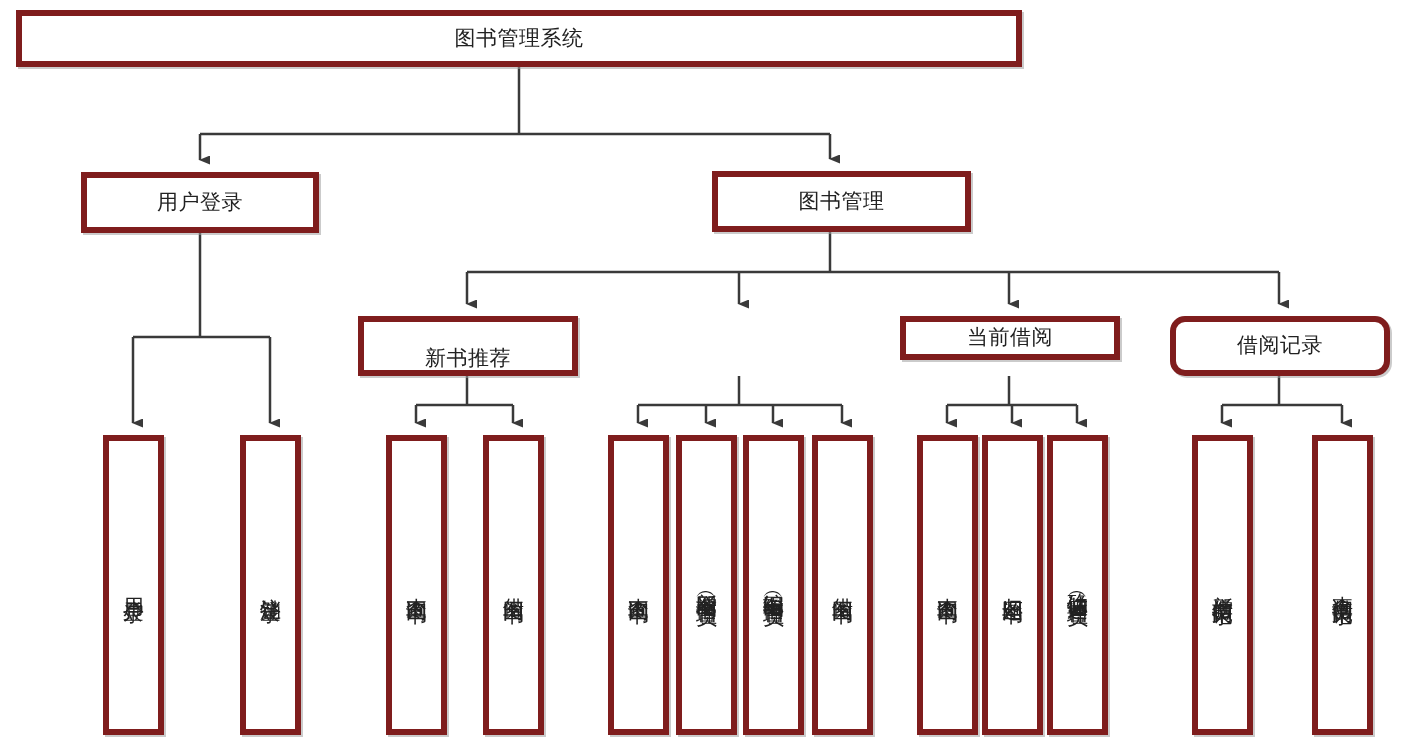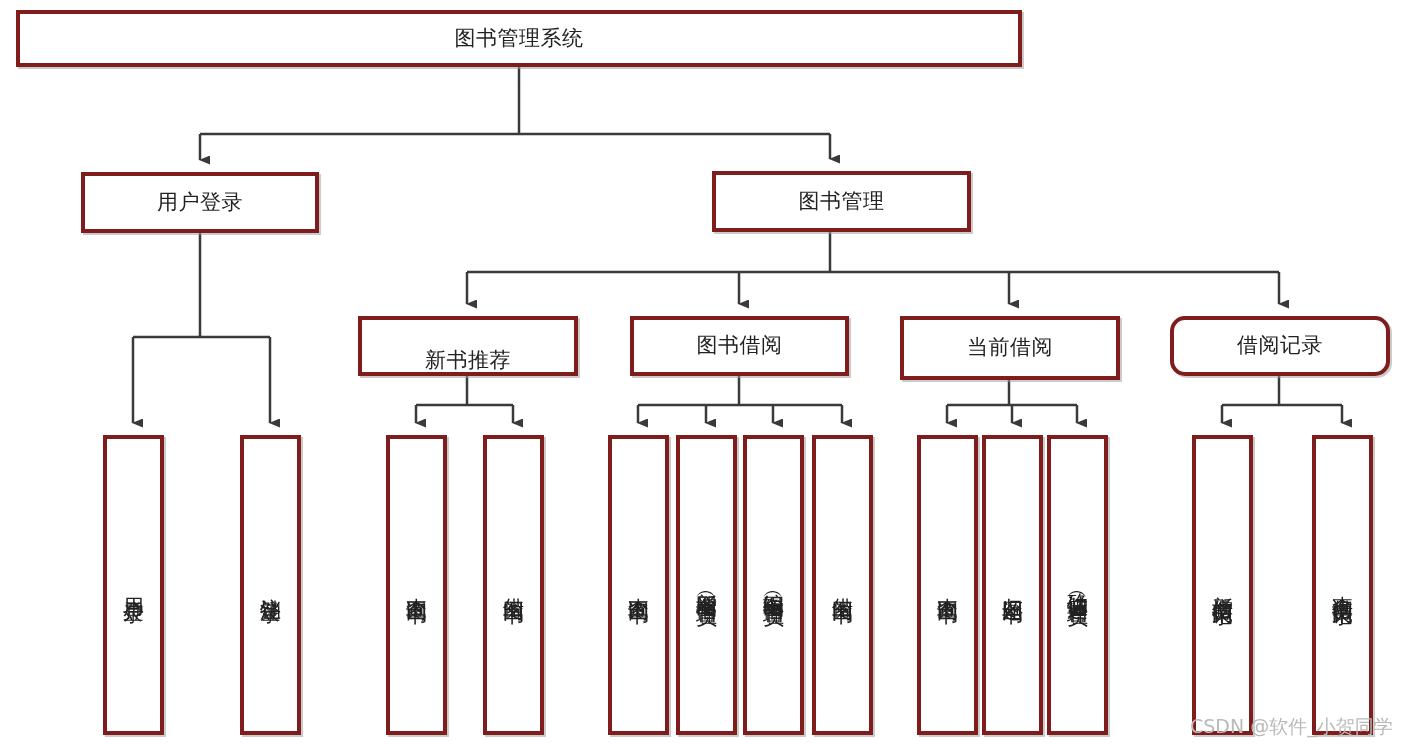--- a/index.html
+++ b/index.html
@@ -22,21 +22,21 @@
   svg.diagram-svg {
     position: absolute;
     left: 0;
     top: 0;
     width: 1405px;
     height: 747px;
   }
   .node-box {
     position: absolute;
     background: #ffffff;
-    border: 4px solid #7f1d1d;
+    border: 6px solid #7f1d1d;
     box-sizing: border-box;
     display: flex;
     align-items: center;
     justify-content: center;
     box-shadow: 2px 2px 0 0 rgba(160,160,160,0.55);
   }
   .node-label-h {
     font-size: 21px;
     color: #222222;
     line-height: 1.1;
@@ -137,24 +137,21 @@
   <div class="node-box" id="node-l1-0" style="left: 81px; top: 172px; width: 238px; height: 61px;">
     <span class="node-label-h">用户登录</span>
   </div>
   <div class="node-box" id="node-l1-1" style="left: 712px; top: 171px; width: 259px; height: 61px; text-align: center;">
     <span class="node-label-h">图书管理</span>
   </div>
 
   <div class="node-box" id="node-l2-0" style="left: 358px; top: 316px; width: 220px; height: 60px; align-items: flex-end;">
     <span class="node-label-h">新书推荐</span>
   </div>
-  <div class="node-box" id="node-l2-1" style="left: 630px; top: 316px; width: 219px; height: 60px;">
-    <span class="node-label-h">图书借阅</span>
-  </div>
-  <div class="node-box" id="node-l2-2" style="left: 900px; top: 316px; width: 220px; height: 64px;">
+  <div class="node-box" id="node-l2-2" style="left: 900px; top: 316px; width: 220px; height: 44px;">
     <span class="node-label-h">当前借阅</span>
   </div>
   <div class="node-box" id="node-l2-3" style="left: 1170px; top: 316px; width: 220px; height: 60px; border-radius: 15px;">
     <span class="node-label-h">借阅记录</span>
   </div>
 
   <div class="node-box" id="node-leaf-0" style="left: 103px; top: 435px; width: 61px; height: 300px;">
     <span class="node-label-v">用户登录</span>
   </div>
   <div class="node-box" id="node-leaf-1" style="left: 240px; top: 435px; width: 61px; height: 300px;">
@@ -187,15 +184,14 @@
   <div class="node-box" id="node-leaf-10" style="left: 1047px; top: 435px; width: 61px; height: 300px;">
     <span class="node-label-v">确认归还（管理员）</span>
   </div>
   <div class="node-box" id="node-leaf-11" style="left: 1192px; top: 435px; width: 61px; height: 300px;">
     <span class="node-label-v">新增借阅记录</span>
   </div>
   <div class="node-box" id="node-leaf-12" style="left: 1312px; top: 435px; width: 61px; height: 300px;">
     <span class="node-label-v">查询借阅记录</span>
   </div>
 
-  <div class="watermark" style="left: 1190px; top: 714px; color: rgb(185, 185, 185);">CSDN @软件_小贺同学</div>
 
 </div>
 
 </body></html>

